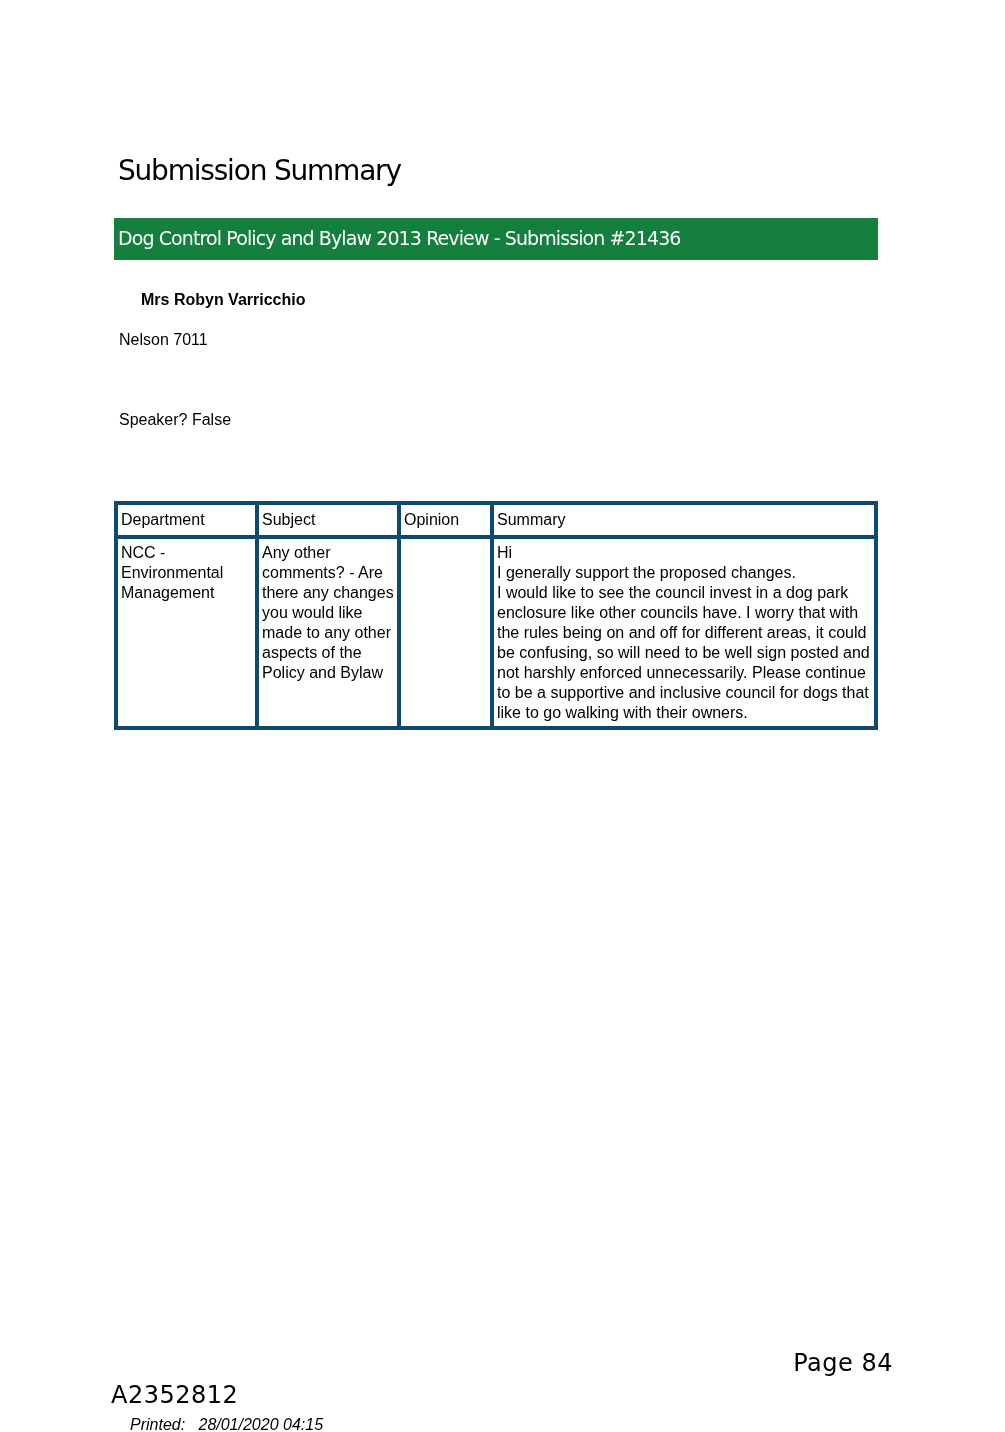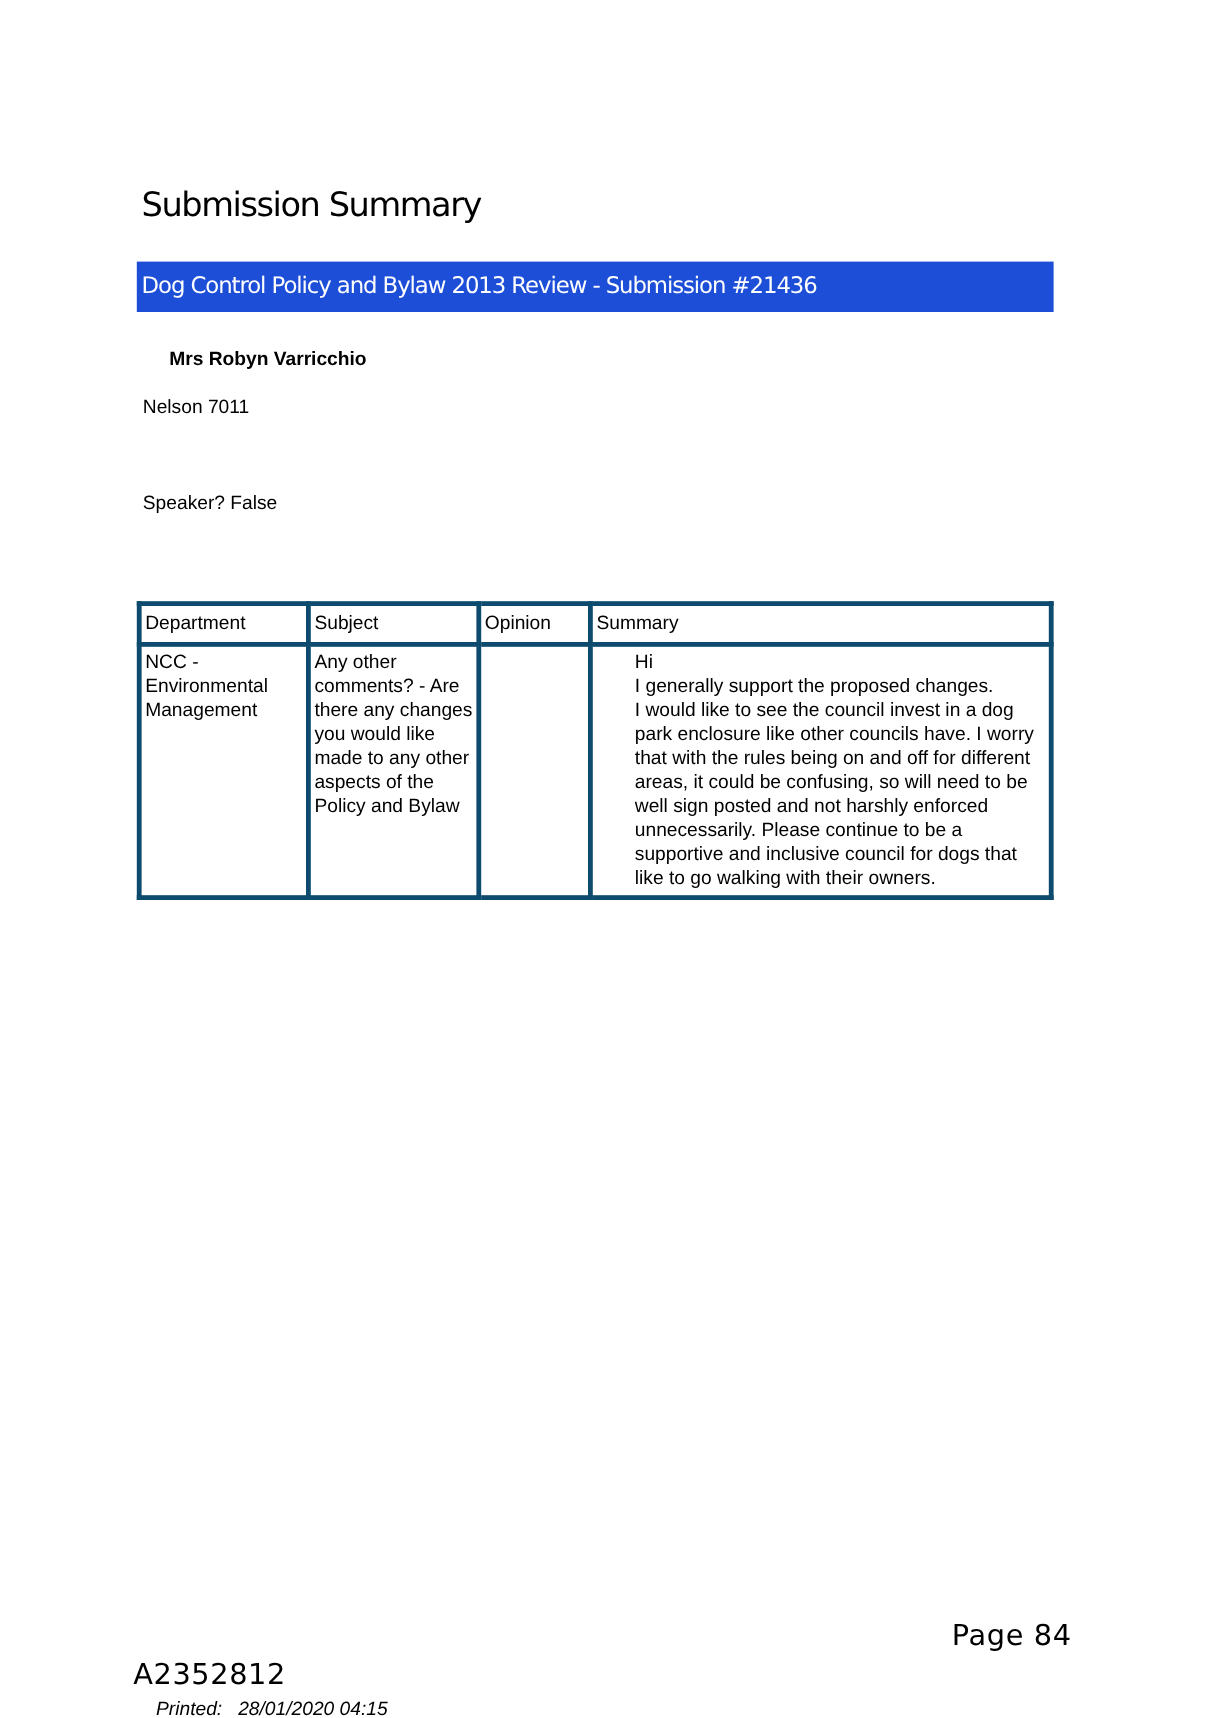--- a/index.html
+++ b/index.html
@@ -25,21 +25,21 @@
       color: #000000;
       letter-spacing: -1.2px;
       margin: 0;
     }
     .banner {
       position: absolute;
       left: 114px;
       top: 218px;
       width: 764px;
       height: 42px;
-      background: #1d4ed8;
+      background: #15803d;
       color: #ffffff;
       box-sizing: border-box;
       padding-left: 4px;
       font-family: "DejaVu Sans", sans-serif;
       font-size: 19px;
       line-height: 40px;
       letter-spacing: -0.9px;
       white-space: nowrap;
     }
     .submitter-name {
@@ -80,21 +80,21 @@
       font-weight: normal;
     }
     table.sub-table th {
       padding-top: 5px;
       padding-bottom: 5px;
     }
     .col-dept { width: 131px; }
     .col-subj { width: 132px; }
     .col-op { width: 83px; margin-left: 16px; }
     .col-sum { width: auto; }
-    .summary-line { display: block; margin-left: 32px; }
+    .summary-line { display: block; }
     .footer-ref {
       position: absolute;
       left: 111px;
       top: 1381px;
       font-family: "DejaVu Sans", sans-serif;
       font-size: 24px;
       letter-spacing: 0.5px;
     }
     .footer-page {
       position: absolute;

